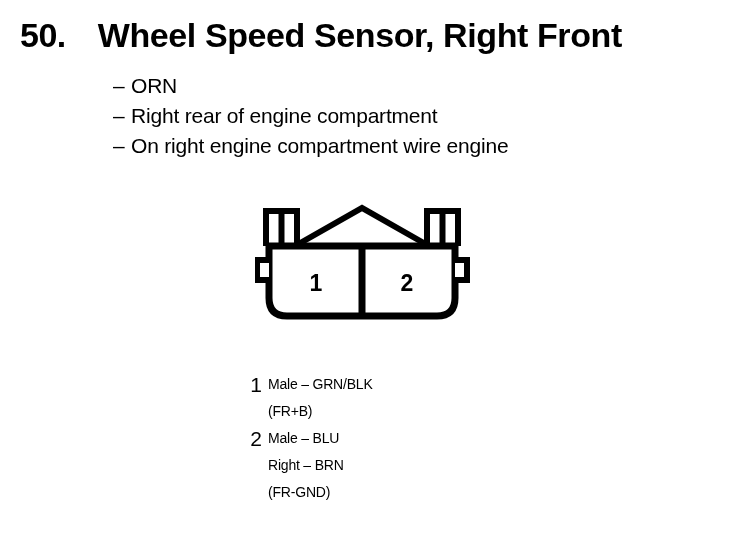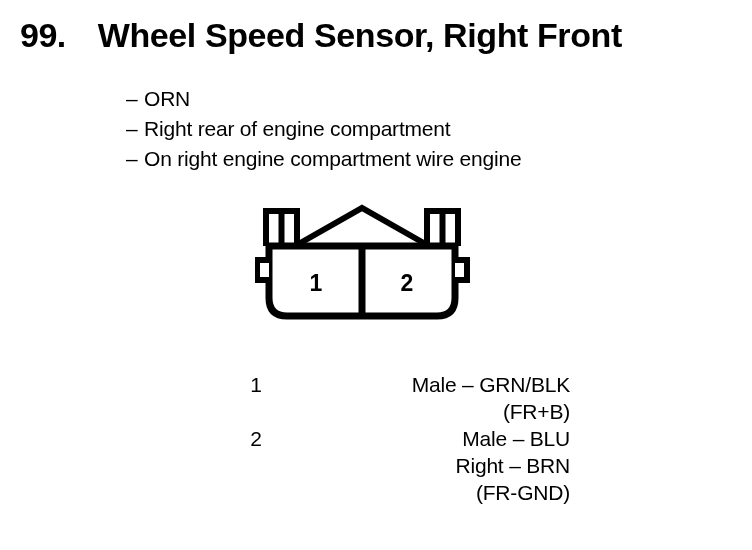--- a/index.html
+++ b/index.html
@@ -43,21 +43,21 @@
     margin-left: 32px;
     letter-spacing: -0.4px;
   }
 
   
   #detail-list {
     position: absolute;
     left: 110px;
     top: 68px;
     list-style: none;
-    margin: 16px;
+    margin: 3px;
     padding: 0;
   }
   #detail-list li {
     font-size: 21px;
     line-height: 30px;
     white-space: nowrap;
     letter-spacing: -0.2px;
   }
   .bullet-dash {
     display: inline-block;
@@ -99,34 +99,33 @@
     top: 0;
     width: 22px;
     text-align: right;
     font-size: 21px;
     line-height: 27px;
   }
   .legend-lines {
     margin-left: 28px;
   }
   .legend-line {
-    font-size: 21px;
+    font-size: 14px;
     line-height: 27px;
     white-space: nowrap;
     letter-spacing: -0.2px;
-    text-align: right;
   }
 </style>
 </head>
 <body>
 
 <div id="header-block">
 
   <div id="title-row">
-    <span id="entry-number">99.</span>
+    <span id="entry-number">50.</span>
     <span id="page-title">Wheel Speed Sensor, Right Front</span>
   </div>
 
   <ul id="detail-list">
     <li>
       <span class="bullet-dash">–</span><span>ORN</span>
     </li>
     <li>
       <span class="bullet-dash">–</span><span>Right rear of engine compartment</span>
     </li>

